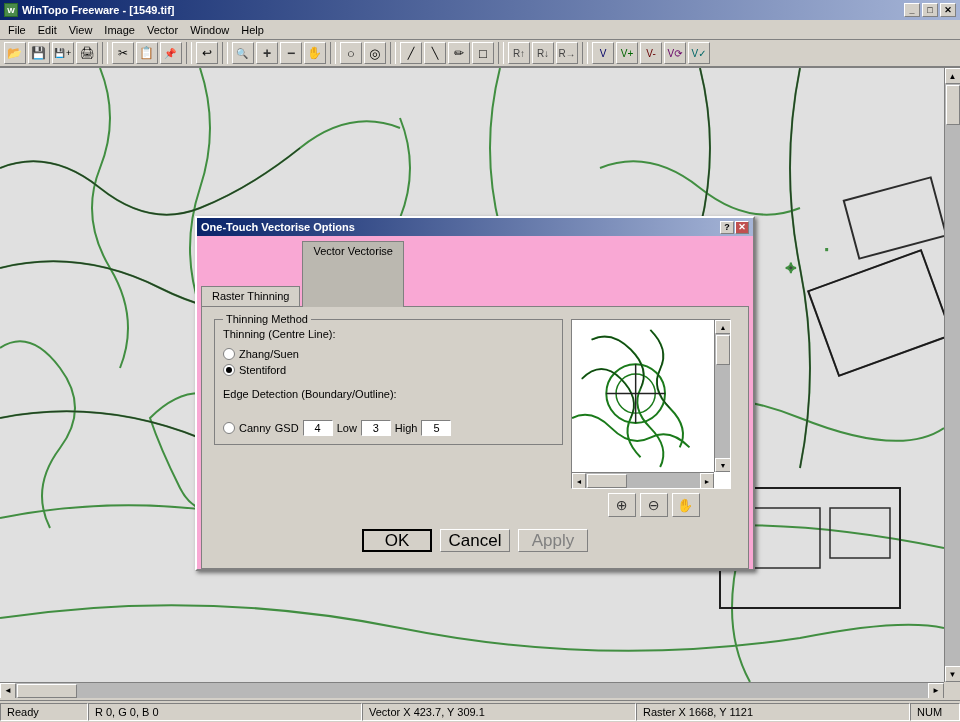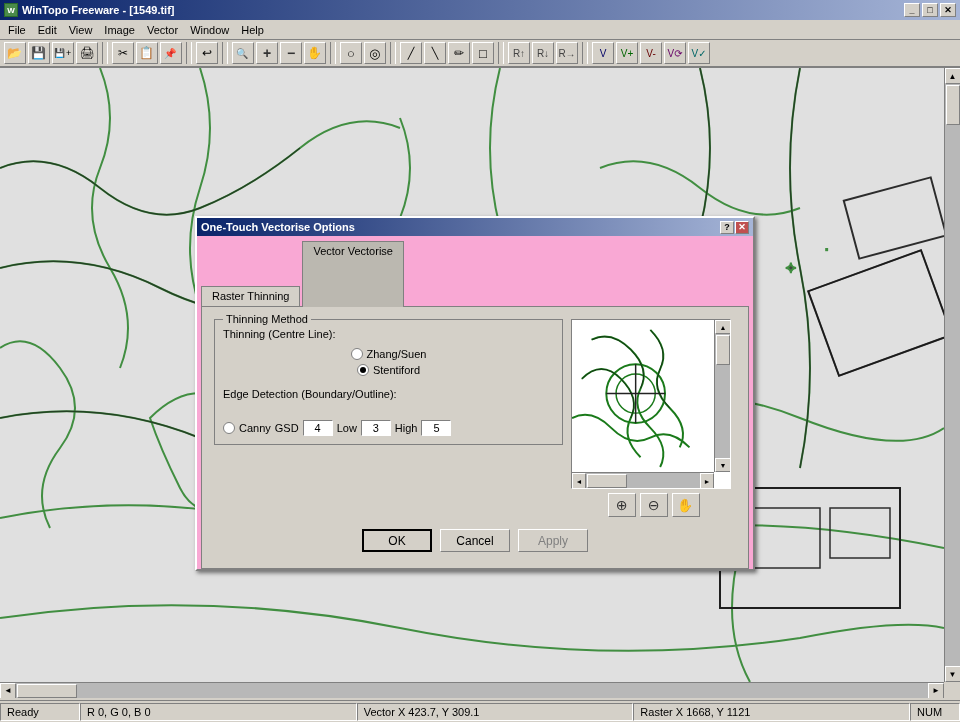--- a/index.html
+++ b/index.html
@@ -126,21 +126,21 @@
     .group-box {
       border: 1px solid #808080; padding: 8px; margin-bottom: 8px;
       position: relative;
     }
     .group-label {
       position: absolute; top: -7px; left: 8px;
       background: #d4d0c8; padding: 0 3px; font-size: 11px;
     }
 
     
-    .radio-group { display: flex; flex-direction: column; gap: 4px; align-items: center; }
+    .radio-group { display: flex; flex-direction: column; gap: 4px; }
     .radio-item { display: flex; align-items: center; gap: 4px; font-size: 11px; cursor: pointer; }
     .radio-dot {
       width: 12px; height: 12px; border: 1px solid #808080;
       border-radius: 50%; background: white; display: flex; align-items: center; justify-content: center;
     }
     .radio-dot.checked::after {
       content: ''; width: 6px; height: 6px; border-radius: 50%; background: black;
     }
 
     
@@ -178,36 +178,36 @@
       width: 28px; height: 24px; background: #d4d0c8;
       border: 1px solid; border-color: #ffffff #808080 #808080 #ffffff;
       display: flex; align-items: center; justify-content: center; cursor: pointer; font-size: 12px;
     }
 
     
     .dialog-buttons { display: flex; justify-content: center; gap: 8px; padding: 8px; }
     .dlg-ok-btn, .dlg-cancel-btn, .dlg-apply-btn {
       width: 70px; height: 23px; background: #d4d0c8;
       border: 1px solid; border-color: #ffffff #808080 #808080 #ffffff;
-      font-size: 12px; cursor: pointer; display: flex; align-items: center; justify-content: center;
+      font-size: 17px; cursor: pointer; display: flex; align-items: center; justify-content: center;
     }
     .dlg-ok-btn { border: 2px solid; border-color: #000000; }
     .dlg-apply-btn { color: #808080; }
 
     
     .status-bar {
       position: absolute; bottom: 0; left: 0; right: 0;
       height: 22px; background: #d4d0c8; border-top: 1px solid #808080;
       display: flex; align-items: center; font-size: 11px;
     }
     .status-pane {
       border: 1px solid; border-color: #808080 #ffffff #ffffff #808080;
       padding: 1px 6px; height: 18px; display: flex; align-items: center;
     }
-    .status-pane.ready { width: 80px; }
+    .status-pane.ready { width: 88px; }
     .status-pane.coords1 { flex: 1; }
     .status-pane.vector { flex: 1; }
     .status-pane.raster { flex: 1; }
     .status-pane.num { width: 50px; }
 
     
     .map-svg { position: absolute; top: 0; left: 0; width: 100%; height: 100%; }
   </style>
 </head>
 <body>

